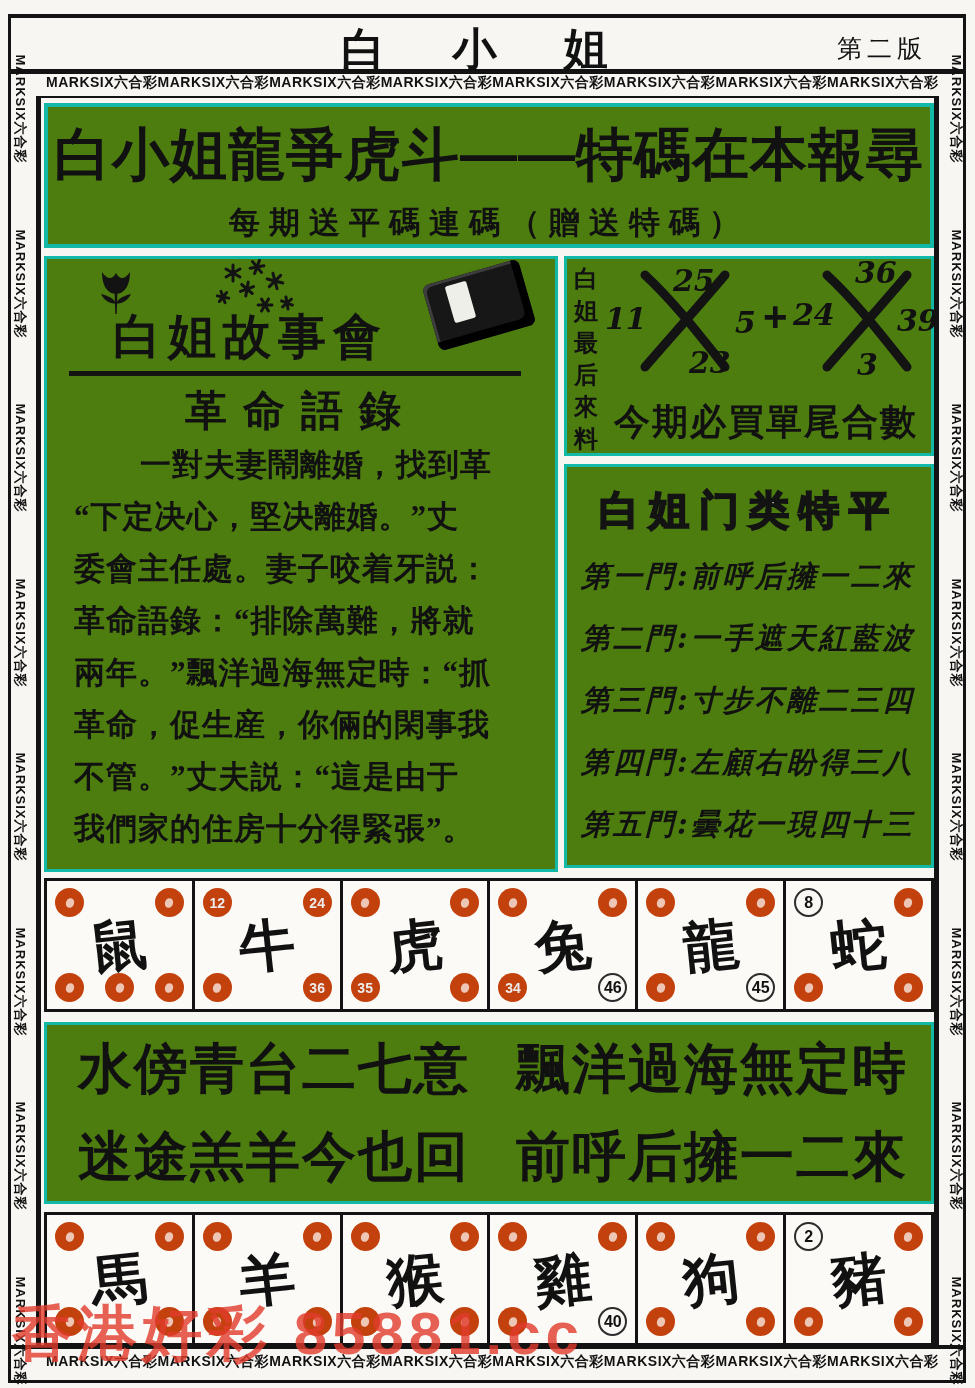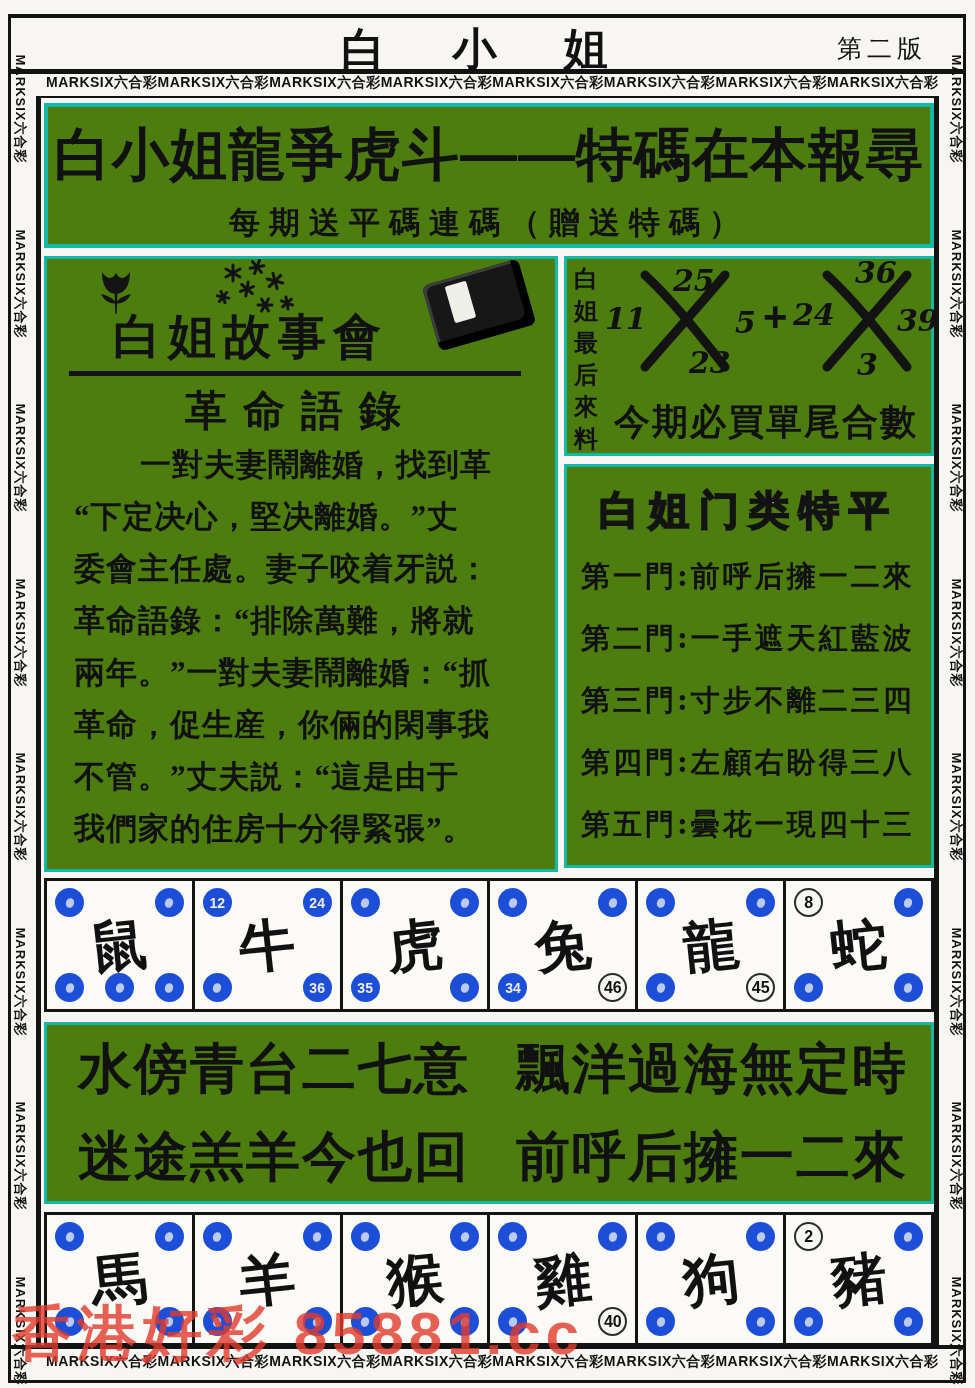--- a/index.html
+++ b/index.html
@@ -39,30 +39,30 @@
   .vlabel{position:absolute;left:4px;top:4px;bottom:6px;width:30px;display:flex;flex-direction:column;justify-content:space-between;align-items:center;font-size:24px;font-weight:900;}
   .cross-area{position:absolute;left:36px;top:2px;right:4px;height:128px;}
   .cross-area svg{position:absolute;left:0;top:0;}
   .xnum{position:absolute;font-family:"DejaVu Serif",serif;font-style:italic;font-size:30px;font-weight:700;}
   .xplus{position:absolute;font-size:42px;font-weight:900;}
   .latest-slogan{position:absolute;left:34px;right:0;bottom:6px;text-align:center;font-size:36px;font-weight:900;letter-spacing:2px;white-space:nowrap;}
   
   .gates-box{left:564px;top:464px;width:370px;height:404px;}
   .gates-title{margin-top:16px;text-align:center;font-size:40px;font-weight:800;letter-spacing:10px;white-space:nowrap;}
   @supports(-webkit-text-stroke:2px #111){.gates-title{color:#fbfaf6;-webkit-text-stroke:2px #131313;}}
-  .gate-rows{position:absolute;left:14px;top:78px;right:4px;}
+  .gate-rows{position:absolute;left:14px;top:78px;right:4px;font-style:italic;}
   .gate-row{line-height:62px;font-family:"DejaVu Serif",serif;font-size:29px;font-weight:700;letter-spacing:3px;white-space:nowrap;}
   
   .zodiac-row{position:absolute;left:44px;width:890px;height:134px;border:3px solid #131313;box-sizing:border-box;display:flex;background:#fbfaf6;}
   .zodiac-row.r1{top:878px;} .zodiac-row.r2{top:1212px;}
   .zcell{flex:1;position:relative;border-right:3px solid #131313;display:flex;align-items:center;justify-content:center;}
   .zcell:last-child{border-right:none;}
   .zglyph{font-family:"DejaVu Serif",serif;font-size:56px;font-weight:900;transform:rotate(-6deg);line-height:1;}
   .coin{position:absolute;width:29px;height:29px;border-radius:50%;display:flex;align-items:center;justify-content:center;font-weight:bold;box-sizing:border-box;}
-  .coin.dark{background:#1d4ed8;color:#ececec;font-size:14px;}
+  .coin.dark{background:#c2410c;color:#ececec;font-size:14px;}
   .coin.dark:empty::after{content:"";width:8px;height:10px;background:rgba(255,255,255,.7);border-radius:50%;transform:rotate(24deg);}
   .coin.light{background:#f9f8f4;border:2px solid #2c2c2c;color:#111;font-size:16px;}
   .pos-tl{left:8px;top:7px;} .pos-tr{right:8px;top:7px;} .pos-bl{left:8px;bottom:7px;} .pos-br{right:8px;bottom:7px;}
   .pos-bm{left:50%;margin-left:-14px;bottom:7px;}
   
   .verse-box{left:44px;top:1022px;width:890px;height:182px;display:flex;flex-direction:column;justify-content:space-around;}
   .verse-line{display:flex;justify-content:center;gap:46px;padding-left:8px;}
   .verse-phrase{font-size:54px;font-weight:900;letter-spacing:2px;white-space:nowrap;}
   
   .watermark{position:absolute;left:12px;top:1294px;font-size:60px;font-weight:900;letter-spacing:5px;color:#e23b2c;opacity:.8;white-space:nowrap;z-index:60;}
@@ -167,21 +167,21 @@
       <div class="book-label"></div>
     </div>
     <div class="story-title">白姐故事會</div>
     <div class="story-underline"></div>
     <div class="story-subtitle">革命語錄</div>
     <div class="story-lines" id="story-lines">
         <div class="story-line first">一對夫妻鬧離婚，找到革</div>
         <div class="story-line">“下定决心，堅决離婚。”丈</div>
         <div class="story-line">委會主任處。妻子咬着牙説：</div>
         <div class="story-line">革命語錄：“排除萬難，將就</div>
-        <div class="story-line">兩年。”一對夫妻鬧離婚：“抓</div>
+        <div class="story-line">兩年。”飄洋過海無定時：“抓</div>
         <div class="story-line">革命，促生産，你倆的閑事我</div>
         <div class="story-line">不管。”丈夫説：“這是由于</div>
         <div class="story-line">我們家的住房十分得緊張”。</div>
       </div>
   </section>
 
   <section class="box latest-box">
     <div class="vlabel" id="latest-vlabel">
         <span class="vchar">白</span>
         <span class="vchar">姐</span>

